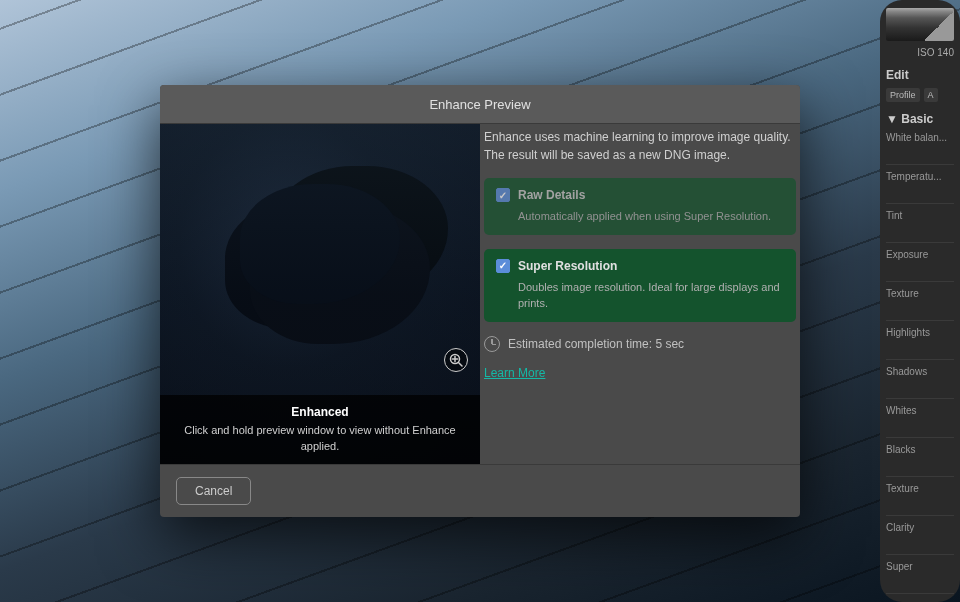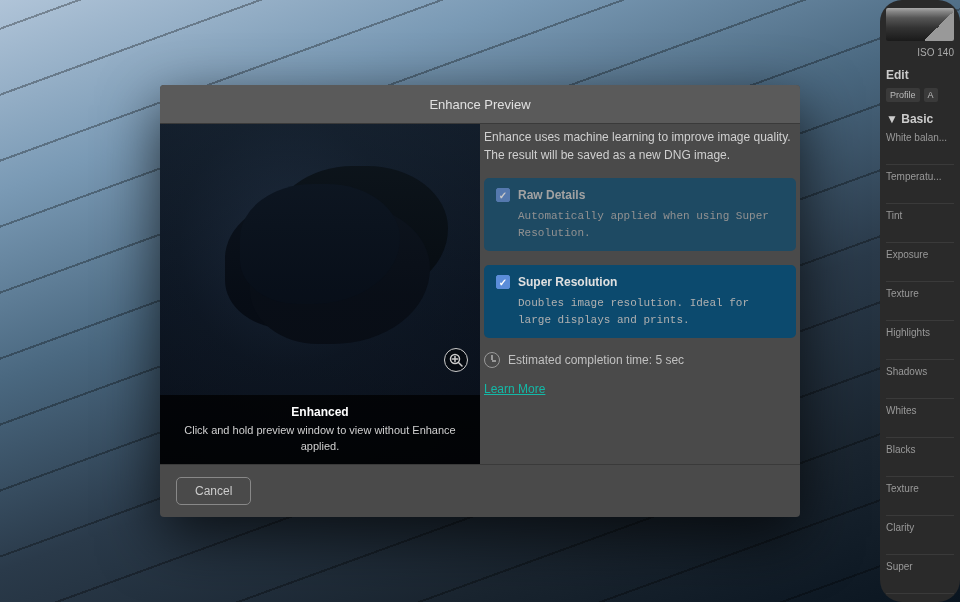--- a/index.html
+++ b/index.html
@@ -244,21 +244,21 @@
     }
 
     .dialog-description {
       font-size: 12px;
       color: #d0d0d0;
       line-height: 1.5;
     }
 
     
     .option-box {
-      background: #0c4a6e;
+      background: #14532d;
       border-radius: 5px;
       padding: 10px 12px;
     }
 
     .option-box.disabled {
       opacity: 0.7;
     }
 
     .option-header {
       display: flex;
@@ -300,21 +300,20 @@
     .option-label.bold {
       color: #e0e0e0;
       font-weight: 700;
     }
 
     .option-desc {
       font-size: 11px;
       color: #b0b0b0;
       line-height: 1.5;
       margin-left: 22px;
-      font-family: Liberation Mono, monospace;
     }
 
     
     .estimated-row {
       display: flex;
       align-items: center;
       gap: 8px;
     }
 
     .clock-icon {

